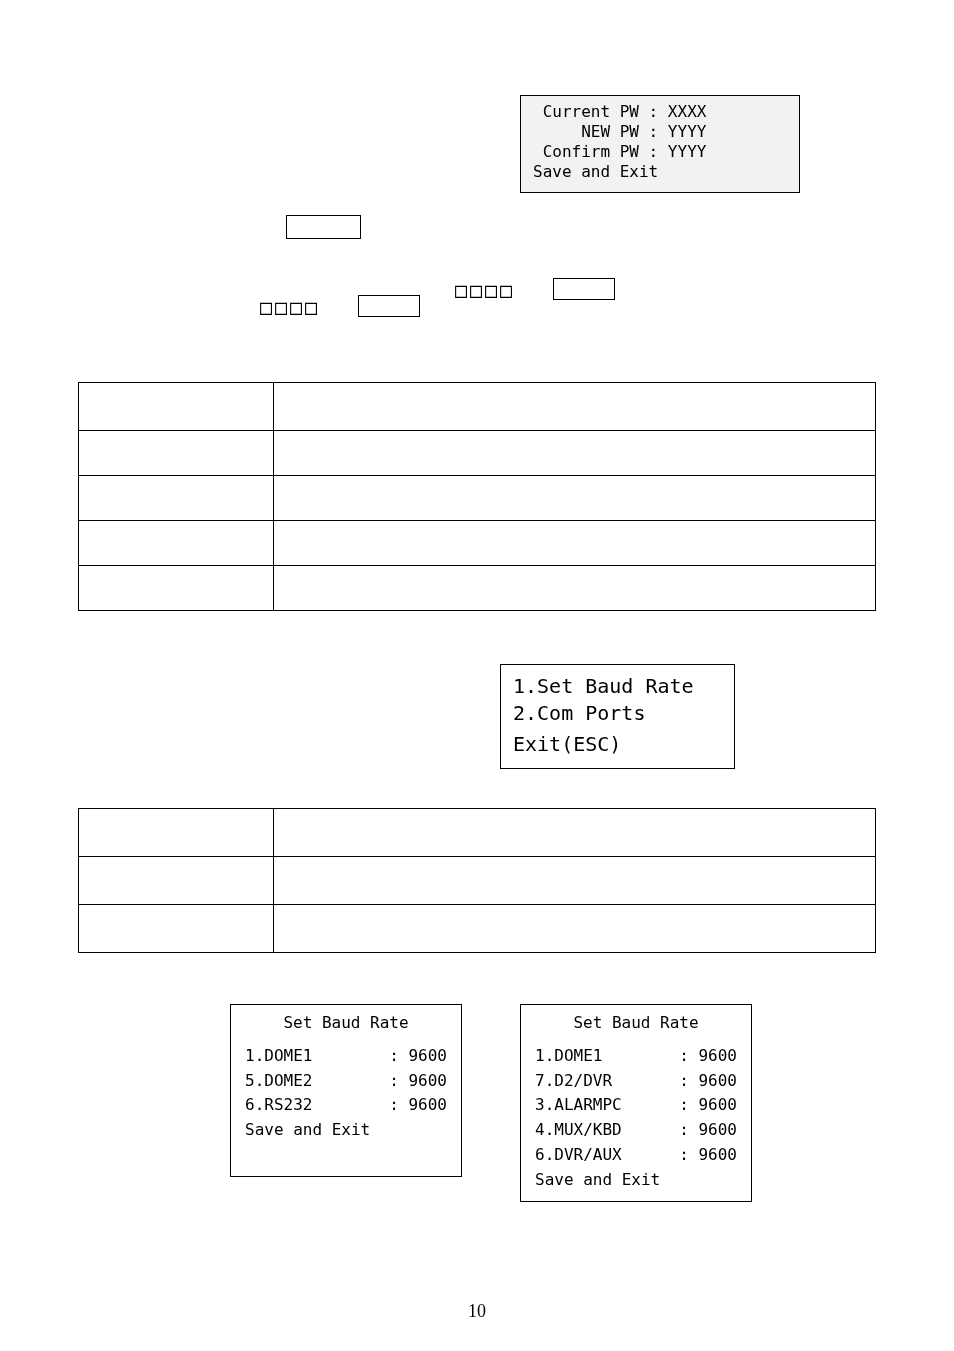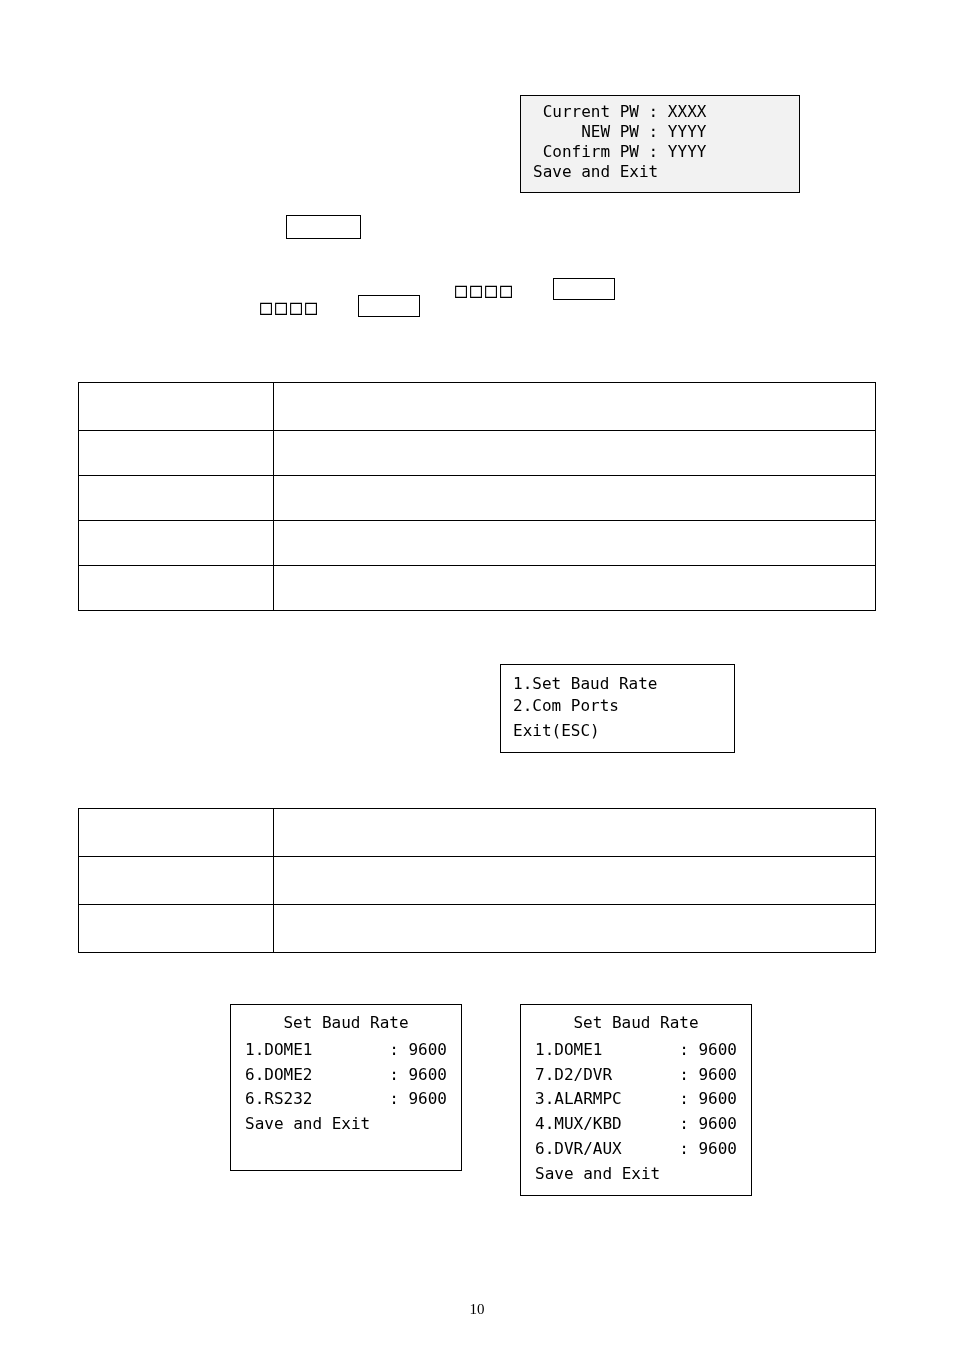--- a/index.html
+++ b/index.html
@@ -94,21 +94,21 @@
     
     .menu-box {
       position: absolute;
       left: 500px;
       top: 664px;
       width: 235px;
       border: 1px solid #000;
       padding: 8px 12px 10px 12px;
       background: #fff;
       line-height: 1.35;
-      font-size: 16px;
+      font-size: 20px;
     }
 
     
     .table2 {
       position: absolute;
       left: 78px;
       top: 808px;
       width: 798px;
       border: 1px solid #000;
       border-collapse: collapse;
@@ -129,21 +129,21 @@
       width: 232px;
       border: 1px solid #000;
       background: #fff;
       padding: 6px 14px 8px 14px;
       line-height: 1.55;
       font-size: 16px;
     }
     .baud-left .title,
     .baud-right .title {
       text-align: center;
-      margin-bottom: 2px;
+      margin-bottom: 8px;
     }
     .baud-left .row,
     .baud-right .row {
       display: flex;
       justify-content: space-between;
       text-align: center;
     }
 
     .baud-right {
       position: absolute;
@@ -157,21 +157,21 @@
       font-size: 16px;
     }
 
     .page-num {
       position: absolute;
       left: 0;
       width: 954px;
       top: 1301px;
       text-align: center;
       font-family: "Times New Roman", serif;
-      font-size: 15px;
+      font-size: 18px;
     }
   </style>
 </head>
 <body>
 
 <div class="pw-box"> Current PW : XXXX
      NEW PW : YYYY
  Confirm PW : YYYY
 Save and Exit</div>
 
@@ -240,21 +240,21 @@
 </tbody>
   </table>
 
 <div class="baud-left">
   <div class="title">Set Baud Rate</div>
   <div class="row">
     <span>1.DOME1</span>
     <span>: 9600</span>
   </div>
   <div class="row">
-    <span>6.DOME2</span>
+    <span>5.DOME2</span>
     <span>: 9600</span>
   </div>
   <div class="row">
     <span>6.RS232</span>
     <span>: 9600</span>
   </div>
   <div>Save and Exit</div>
   <div>&nbsp;</div>
 </div>
 

